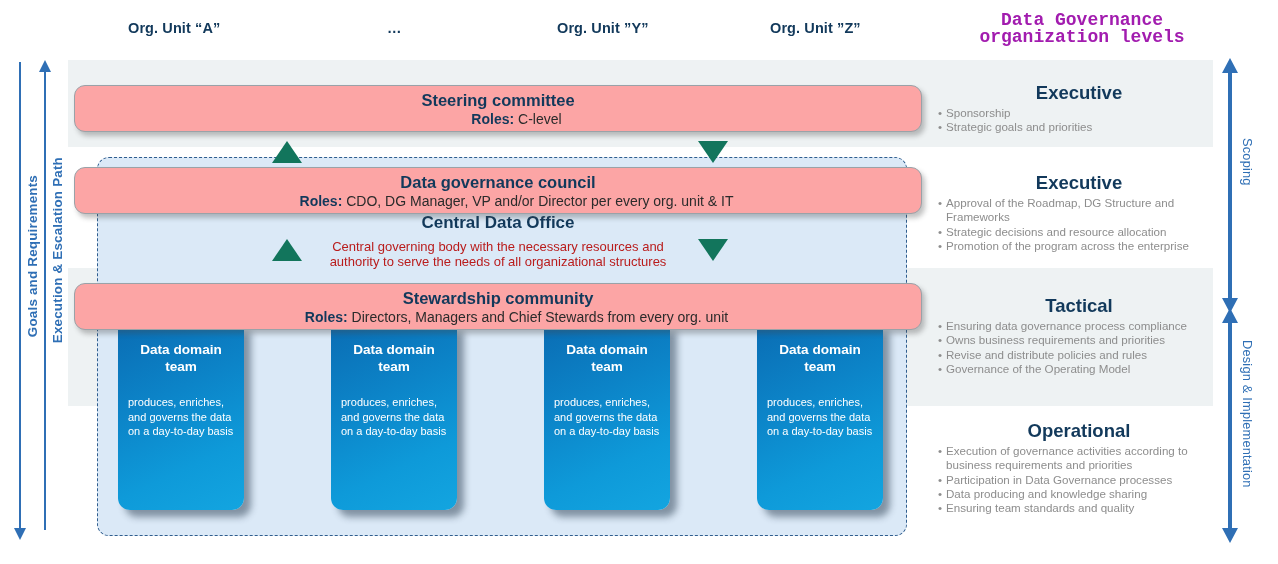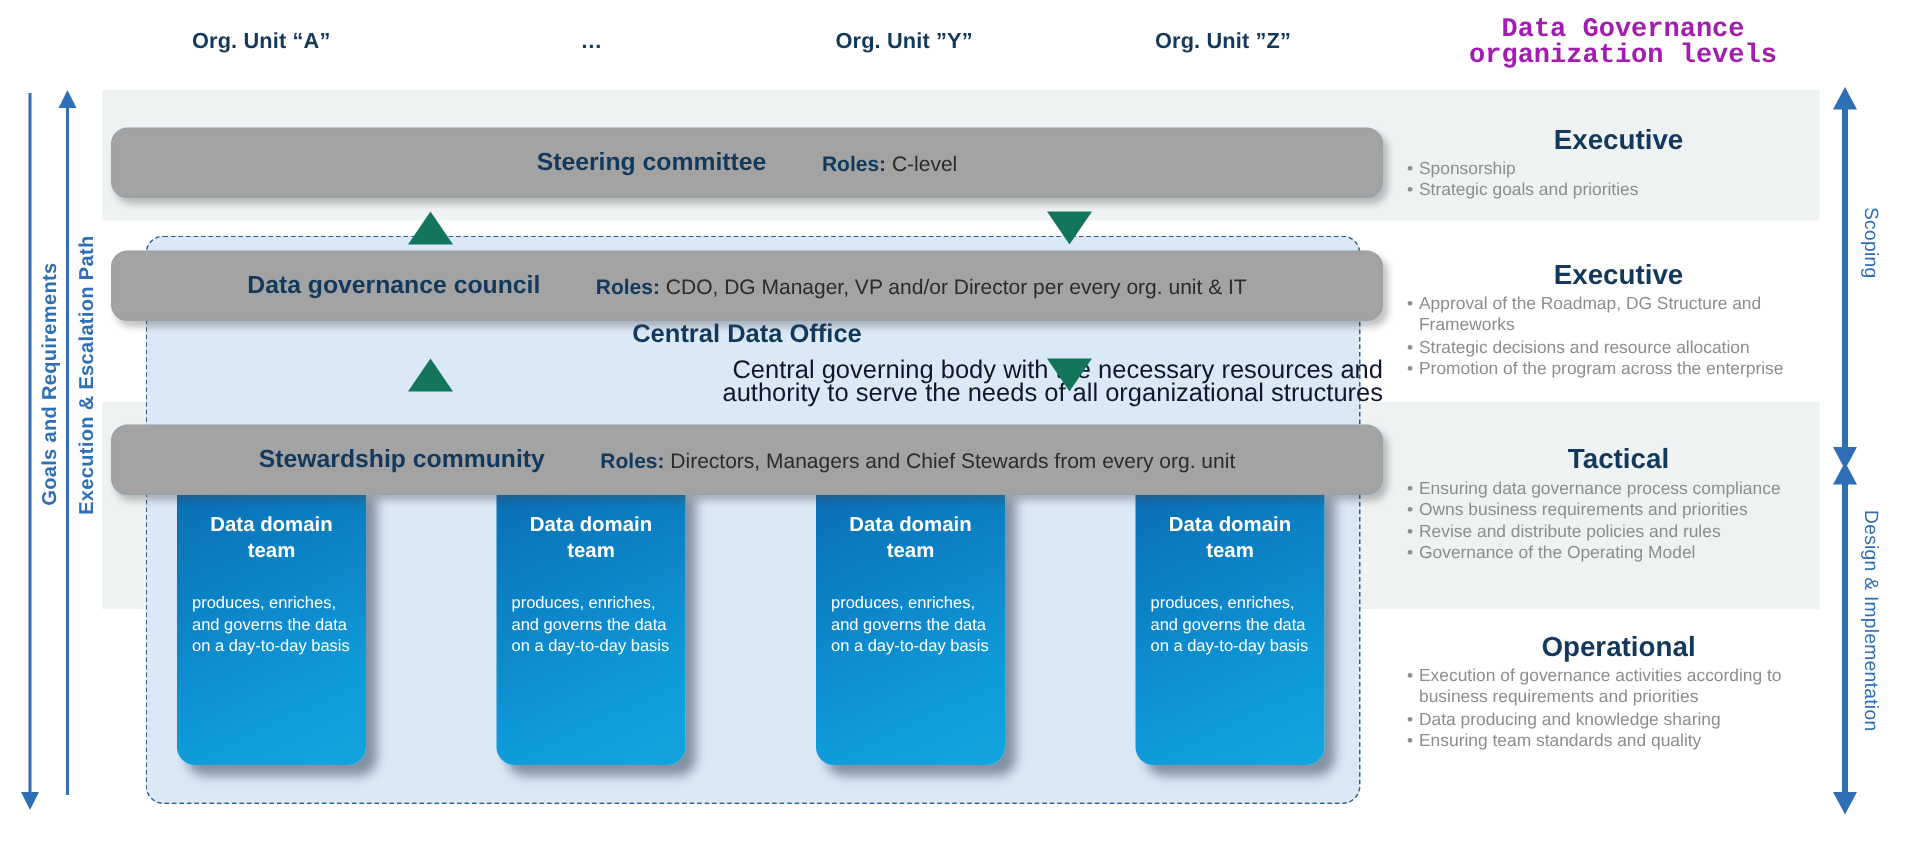--- a/index.html
+++ b/index.html
@@ -67,51 +67,50 @@
     border: 1.4px dashed #2f5d8e;
     border-radius: 12px;
     box-sizing: border-box;
   }
 
   
   .bar {
     position: absolute;
     left: 74px;
     width: 848px;
-    background: #a3a3a3;
+    background: #fca5a5;
     border: 1px solid #9aa2a8;
     border-radius: 11px;
     box-shadow: 3px 4px 5px rgba(70,70,70,.33);
     box-sizing: border-box;
     text-align: center;
     display: flex;
-    flex-direction: row;
+    flex-direction: column;
     align-items: center;
     justify-content: center;
   }
   .bar-title {
     font-size: 16.5px;
     font-weight: bold;
     color: #12395b;
     line-height: 19px;
   }
   .bar-sub {
     font-size: 14px;
     color: #2b2b2b;
     line-height: 15px;
     margin-top: 2px;
     margin-left: 37px;
   }
   .bar-sub b { color: #12395b; }
   .bar-desc {
-    font-size: 17px;
-    color: #0f172a;
+    font-size: 13px;
+    color: #b91c1c;
     line-height: 15px;
     margin-top: 7px;
-    text-align: right;
   }
 
   
   .cdo {
     position: absolute;
     left: 74px;
     width: 848px;
     top: 213px;
     text-align: center;
   }
@@ -365,20 +364,21 @@
       <li>Owns business requirements and priorities</li>
       <li>Revise and distribute policies and rules</li>
       <li>Governance of the Operating Model</li>
     </ul>
   </div>
 
   <div class="level" style="top:420px;">
     <div class="level-title">Operational</div>
     <ul class="level-list">
       <li>Execution of governance activities according to business requirements and priorities</li>
+      <li>Participation in Data Governance processes</li>
       <li>Data producing and knowledge sharing</li>
       <li>Ensuring team standards and quality</li>
     </ul>
   </div>
 
   <div class="vline" style="left:19px;top:62px;height:468px;"></div>
   <div class="arrow-head ah-down" style="left:13.7px;top:528px;"></div>
   <div class="vlabel" style="left:25px;top:175px;">Goals and Requirements</div>
 
   <div class="vline" style="left:44px;top:72px;height:458px;"></div>

